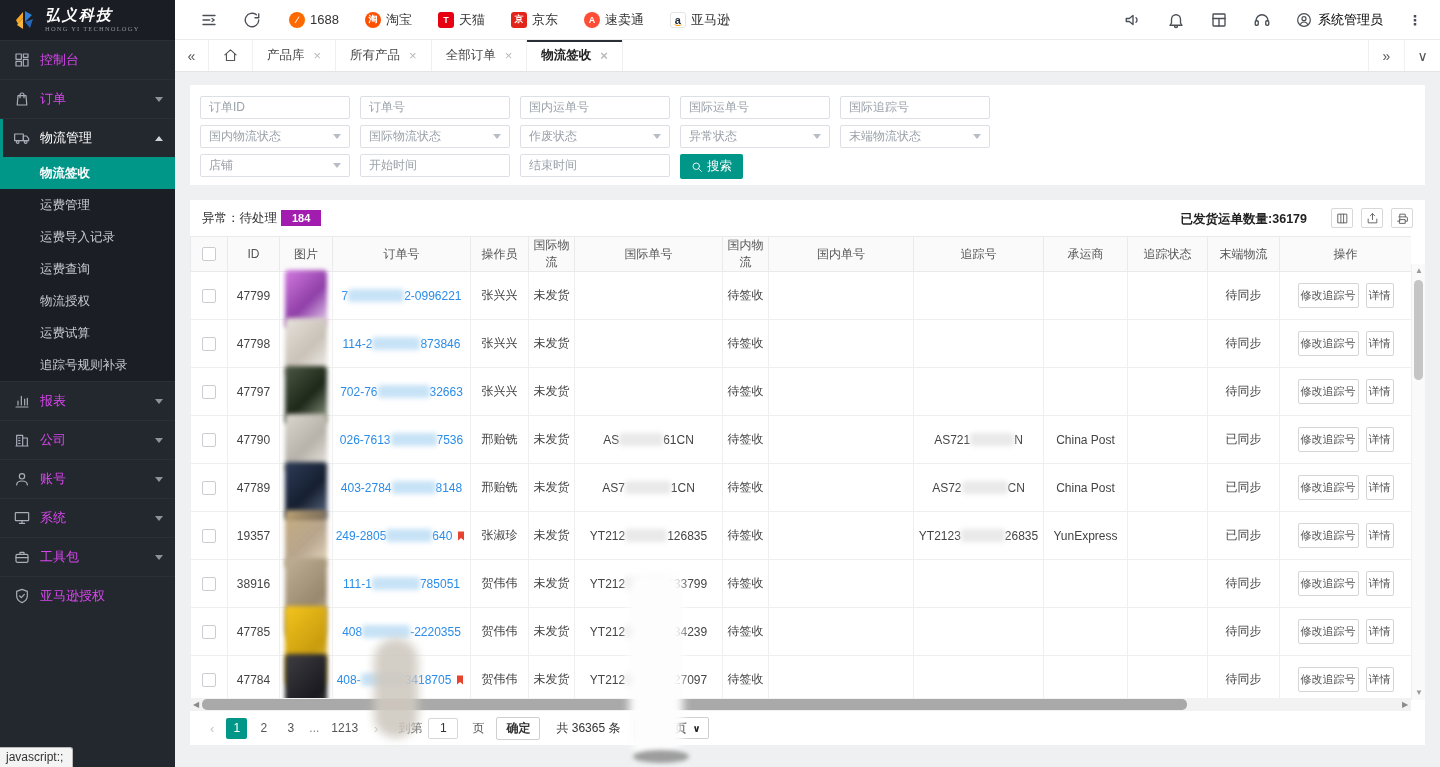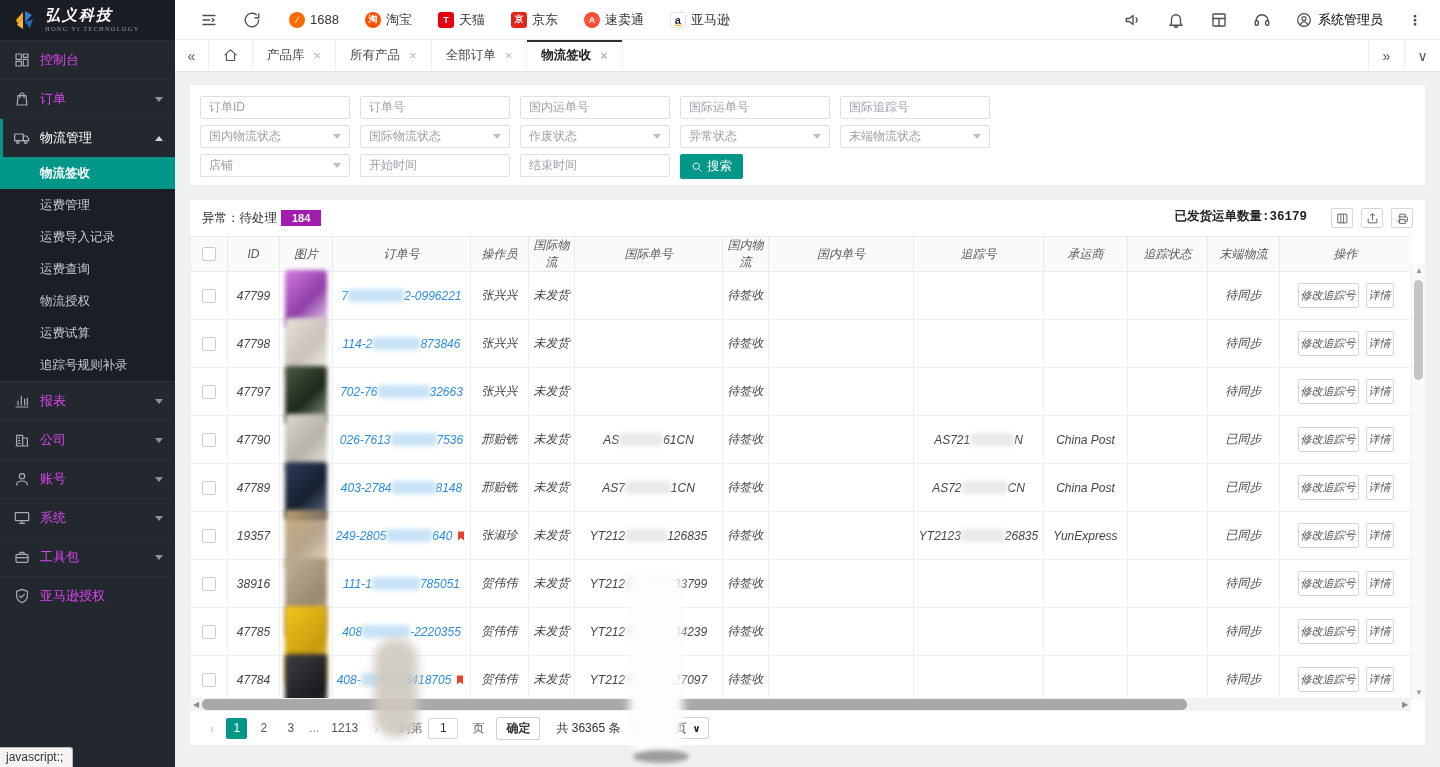--- a/index.html
+++ b/index.html
@@ -60,27 +60,27 @@
   .f-input, .f-select { width:150px; height:23px; border:1px solid #dcdfe3; border-radius:2px; background:#fff; display:flex; align-items:center; padding:0 8px; color:#9aa1a9; font-size:12px; cursor:text; }
   .f-select { cursor:pointer; }
   .f-select .sel-caret { margin-left:auto; width:0; height:0; border-left:4px solid transparent; border-right:4px solid transparent; border-top:5px solid #b8bec5; }
   .search-btn { height:25px; padding:0 11px; background:#009688; color:#fff; border:none; border-radius:2px; display:flex; align-items:center; gap:4px; font-size:12.5px; cursor:pointer; }
   .search-btn svg { width:12px; height:12px; }
 
   
   .table-card { position:absolute; left:190px; top:200px; width:1235px; height:545px; background:#fff; z-index:2; }
   .tc-toolbar { height:36px; display:flex; align-items:center; padding:0 12px; font-size:12.5px; color:#333; }
   .badge { background:#a21caf; color:#fff; font-size:11px; font-weight:bold; padding:2px 11px; border-radius:0; margin-left:4px; }
-  .tc-right { margin-left:auto; display:flex; align-items:flex-start; gap:8px;font-family:Liberation Mono, monospace; }
+  .tc-right { margin-left:auto; display:flex; align-items:flex-end; gap:8px; }
   .shipped-count { font-weight:bold; color:#222; margin-right:16px; }
   .tool-btn { width:22px; height:20px; border:1px solid #d8d8d8; border-radius:2px; background:#fff; color:#666; display:flex; align-items:center; justify-content:center; cursor:pointer; }
   .tool-btn svg { width:13px; height:13px; }
 
   .grid-area { position:absolute; left:0; top:36px; width:1221px; height:462px; overflow:hidden; }
-  table.grid { border-collapse:collapse; table-layout:fixed; width:1221px;font-style:italic; }
+  table.grid { border-collapse:collapse; table-layout:fixed; width:1221px; }
   .grid th { height:28px; background:#fafafa; border:1px solid #eaeaea; font-weight:normal; color:#555; font-size:12px; }
   .grid td { height:48px; border:1px solid #efefef; text-align:center; font-size:12px; color:#444; overflow:visible; }
   .grid tr { background:#fff; }
   .chk { width:14px; height:14px; border:1px solid #c9cdd2; border-radius:2px; display:inline-block; background:#fff; cursor:pointer; vertical-align:middle; }
   .link { color:#2a8ce8; cursor:pointer; white-space:nowrap; }
   .blur-seg { display:inline-block; height:13px; border-radius:2px; vertical-align:-2px; filter:blur(2.5px); }
   .blur-blue { background:#c7e2f7; }
   .blur-gray { background:#e9e9e9; }
   .t-red { color:#f5593d; }
   .t-teal { color:#00ab95; }

